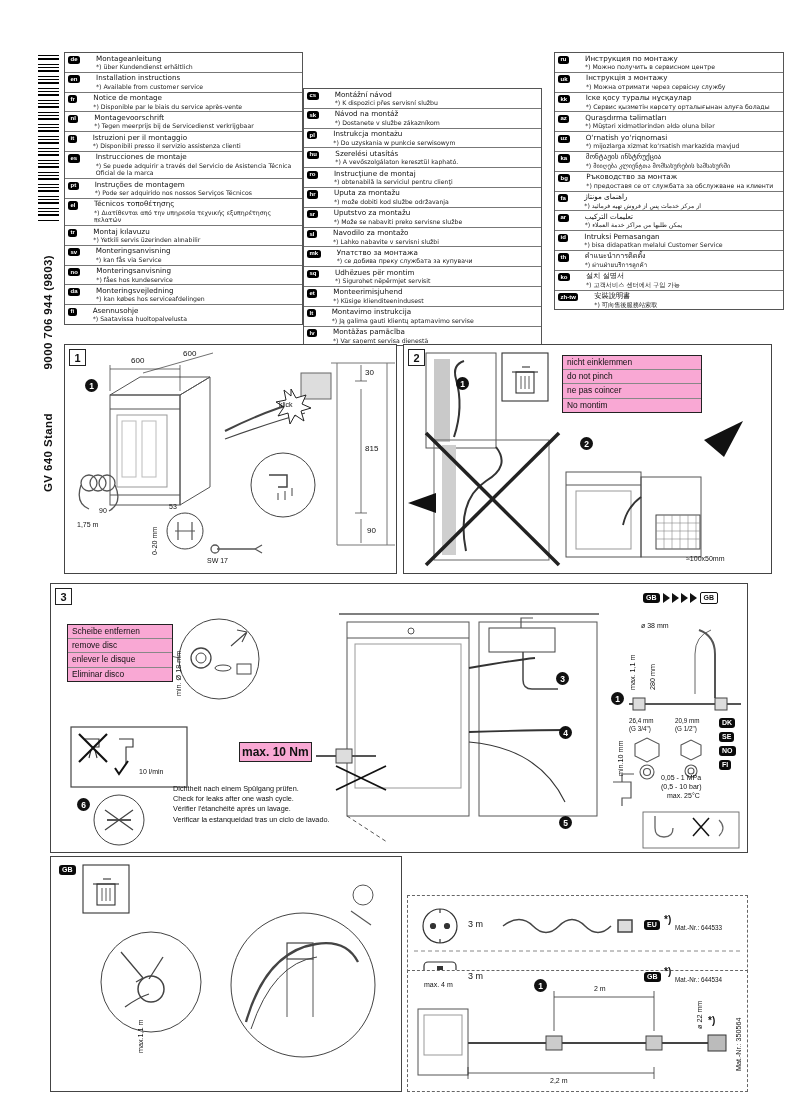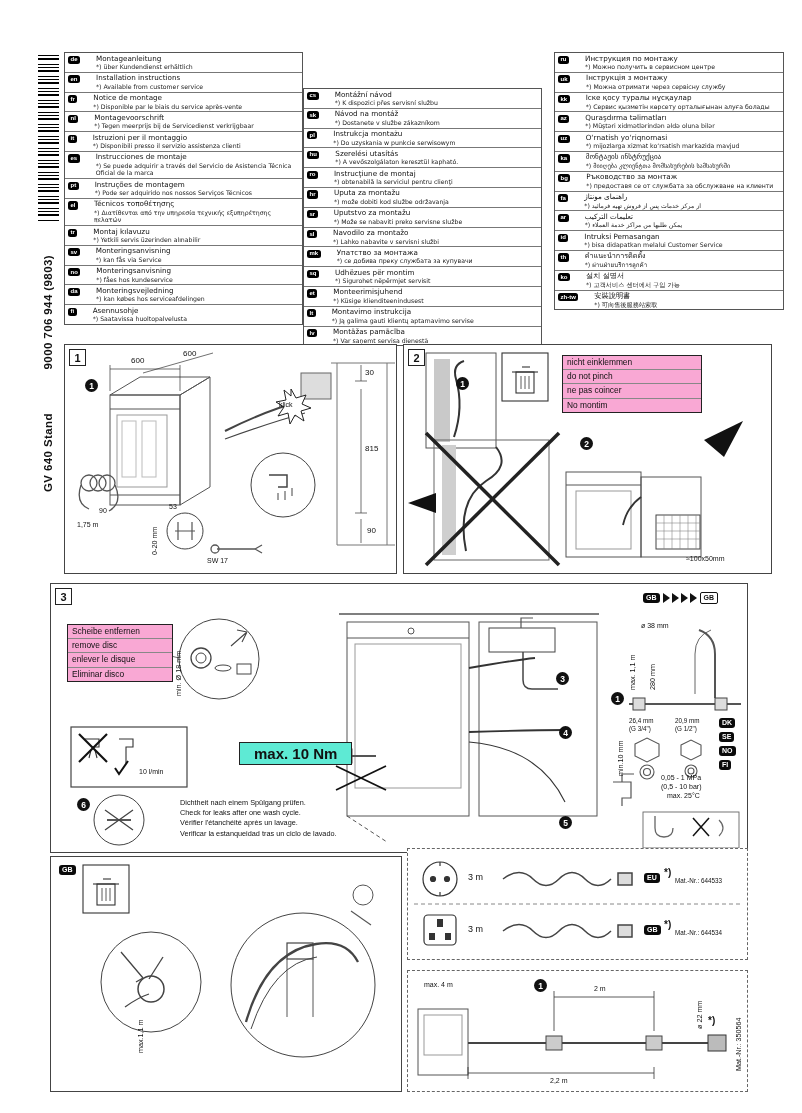--- a/index.html
+++ b/index.html
@@ -31,22 +31,22 @@
   .lbl.s7{font-size:7px;} .lbl.s6{font-size:6.3px;} .lbl.b{font-weight:normal;}
   .vlbl{position:absolute;font-size:7.2px;line-height:1;white-space:nowrap;
     transform:rotate(-90deg);transform-origin:0 0;z-index:4;}
   .bdg{position:absolute;background:#0a0a0a;color:#fff;font-size:7px;font-weight:bold;
     padding:1px 3px;border-radius:3px;line-height:1.2;z-index:5;}
   .bdg-inline{position:static;display:inline-block;}
   .bdg-outline{background:#fff;color:#111;border:1.3px solid #111;border-radius:2px;}
   .tbox{position:absolute;border:1.3px solid #222;background:#f9a8d4;z-index:5;}
   .tbox>div{font-size:8.4px;padding:2px 4px;border-bottom:.8px solid #888;line-height:1.1;}
   .tbox>div:last-child{border-bottom:none;}
-  .torque{position:absolute;border:1.6px solid #222;font-weight:bold;font-size:15px;
-    padding:2px 14px;background:#5eead4;z-index:5;white-space:nowrap;}
+  .torque{position:absolute;border:1.6px solid #222;font-weight:bold;font-size:12px;
+    padding:2px 2px;background:#f9a8d4;z-index:5;white-space:nowrap;}
   .leak{position:absolute;font-size:7.3px;line-height:1.4;z-index:4;}
   .route{position:absolute;display:flex;align-items:center;gap:3px;z-index:5;}
   .art{position:absolute;left:0;top:0;}
   .star{position:absolute;font-size:10px;font-weight:bold;z-index:4;}
 </style>
 </head>
 <body>
 
 <div class="page">
 
@@ -633,21 +633,21 @@
     <div class="bdg" style="left:668px;top:134px;">DK</div>
     <div class="bdg" style="left:668px;top:148px;">SE</div>
     <div class="bdg" style="left:668px;top:162px;">NO</div>
     <div class="bdg" style="left:668px;top:176px;">FI</div>
     <div class="vlbl" style="left:566px;top:192px;">min.10 mm</div>
 
     <div class="lbl s7" style="left:610px;top:190px;">0,05 - 1 MPa</div>
     <div class="lbl s7" style="left:610px;top:199px;">(0,5 - 10 bar)</div>
     <div class="lbl s7" style="left:616px;top:208px;">max. 25°C</div>
 
-    <div class="leak" style="left:122px;top:214px;width:260px;margin-left:7px;">
+    <div class="leak" style="left:122px;top:200px;width:260px;">
       <div>Dichtheit nach einem Spülgang prüfen.</div>
       <div>Check for leaks after one wash cycle.</div>
       <div>Vérifier l'étanchéité après un lavage.</div>
       <div>Verificar la estanqueidad tras un ciclo de lavado.</div>
     </div>
   </div>
 
   <div class="panel" style="left:50px;top:856px;width:350px;height:234px;">
     <div class="bdg" style="left:8px;top:8px;">GB</div>
     <svg class="art" width="350" height="234" viewBox="0 0 350 234">
@@ -672,21 +672,21 @@
         <path d="M236,102 v58 M262,102 v58" stroke-width="0.9"></path>
       </g>
       <g fill="none" stroke="#555">
         <circle cx="312" cy="38" r="10"></circle>
         <path d="M300,54 l20,14" stroke-width="1.1"></path>
       </g>
     </svg>
     <div class="vlbl" style="left:86px;top:196px;">max.1,1 m</div>
   </div>
 
-  <div class="panel dashed" style="left:407px;top:848px;width:339px;height:110px;">
+  <div class="panel dashed" style="left:407px;top:895px;width:339px;height:110px;">
     <svg class="art" width="339" height="110" viewBox="0 0 339 110">
       <g fill="none" stroke="#333" stroke-width="1.2">
         <circle cx="32" cy="30" r="17"></circle>
         <circle cx="25" cy="30" r="2.5" fill="#333"></circle>
           <circle cx="39" cy="30" r="2.5" fill="#333"></circle>
         <path d="M32,13 v4 M32,43 v4"></path>
       </g>
       <g fill="none" stroke="#444" stroke-width="1.5">
         <path d="M95,30 q17,-13 30,0 q13,13 26,0 q13,-13 26,0 q13,13 26,0"></path>
         <rect x="210" y="24" width="14" height="12" fill="#ddd" stroke="#444"></rect>

